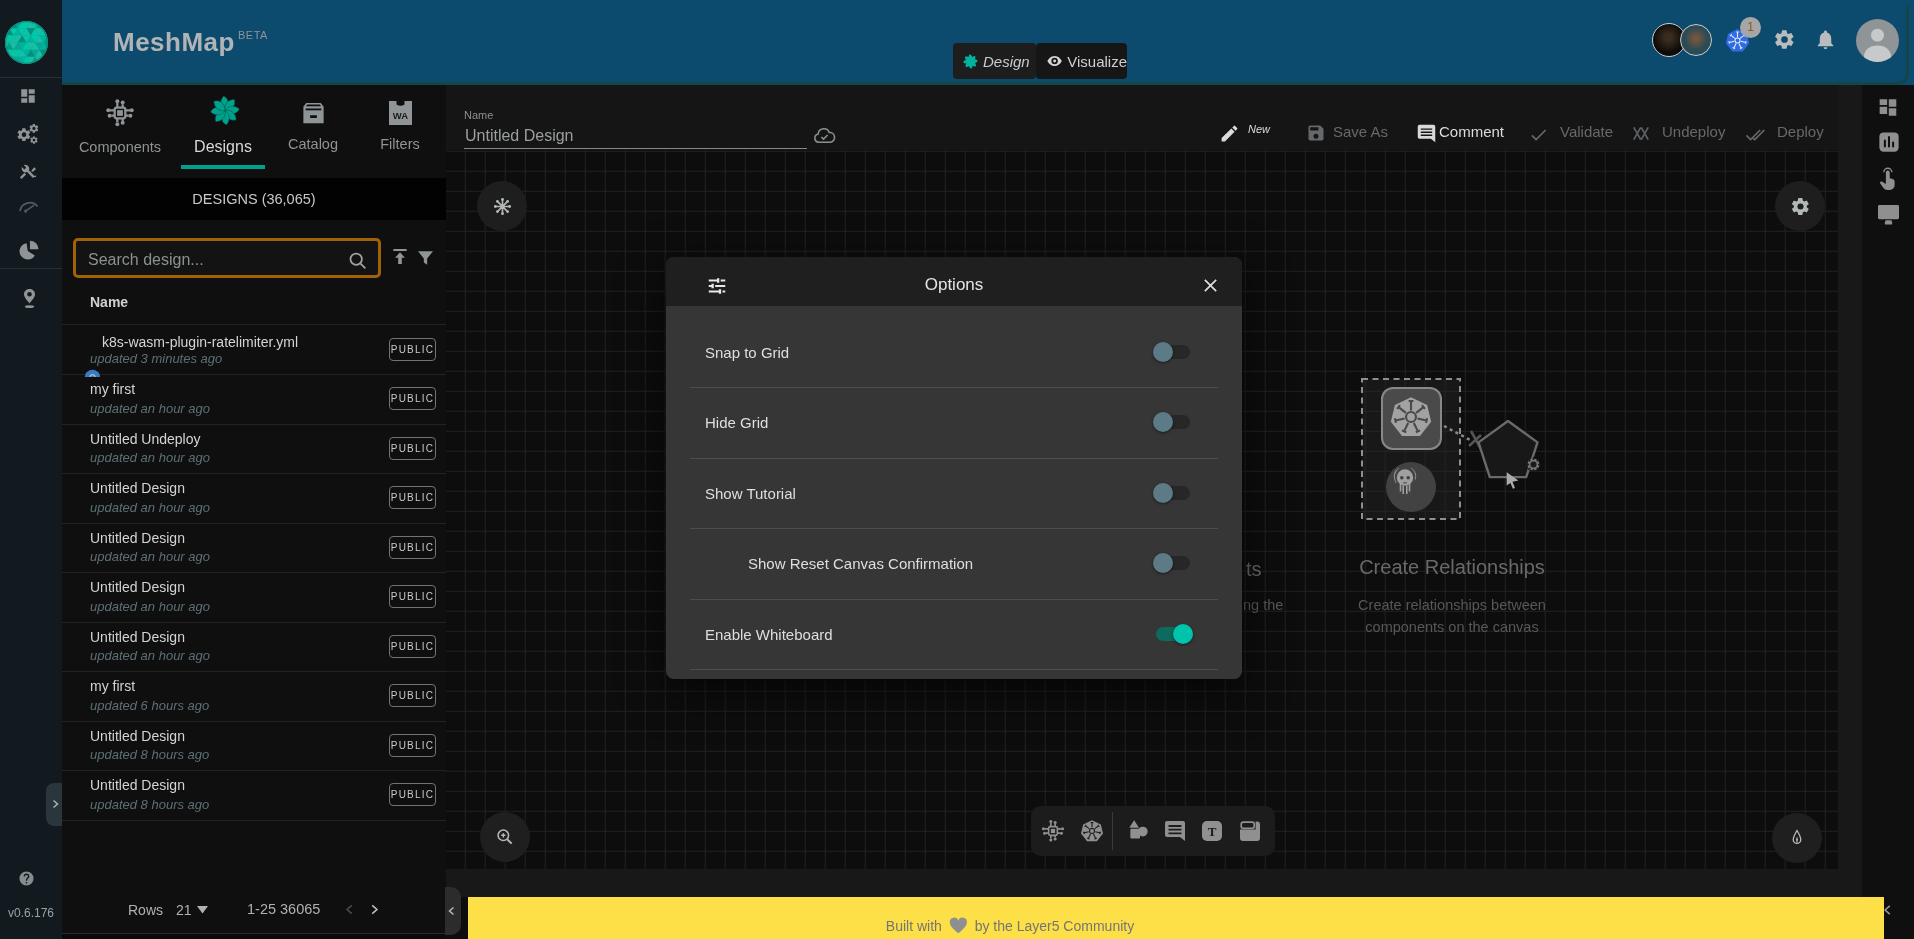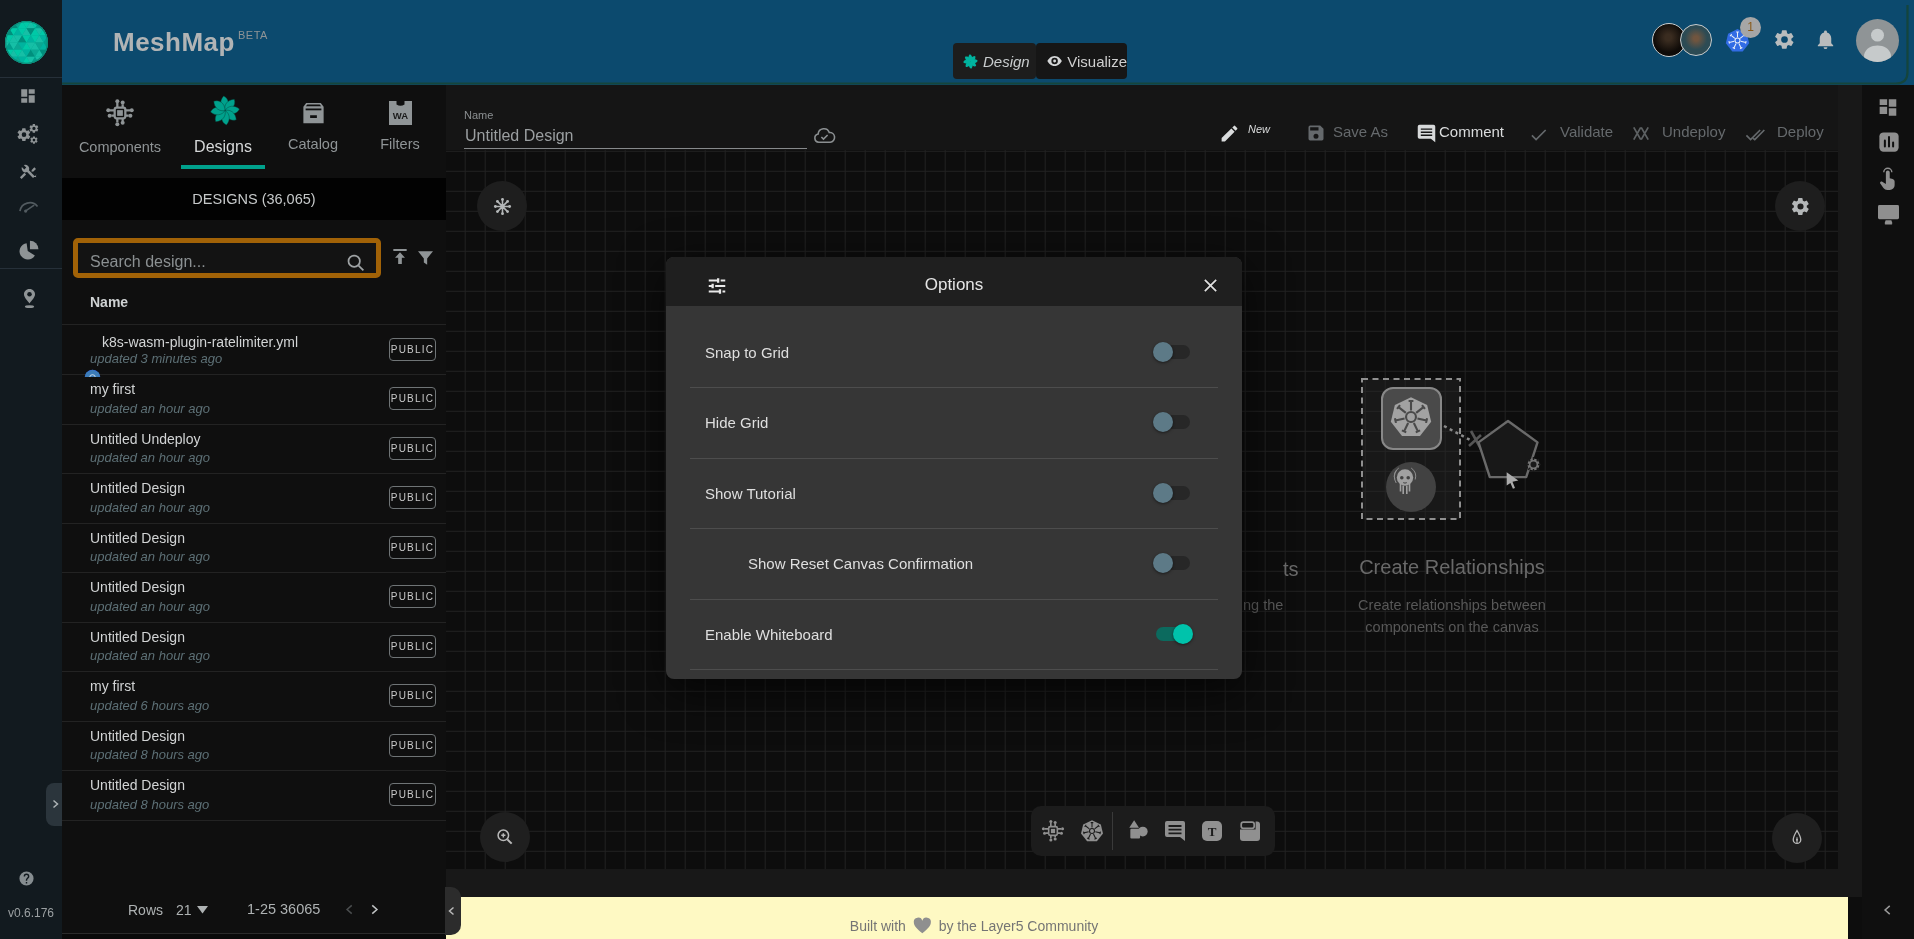--- a/index.html
+++ b/index.html
@@ -11,38 +11,38 @@
 #header { position:absolute; left:62px; top:0; width:1852px; height:85px; background:#0c4a6e; }
 #brand { position:absolute; left:51px; top:27px; color:#b1b4b5; font-size:26px; font-weight:bold; letter-spacing:.5px;}
 #brand sup { font-size:11px; color:#8f9496; font-weight:normal; letter-spacing:.5px; position:relative; top:-2px; left:3px;}
 .modebtn { position:absolute; top:43px; height:36px; border-radius:4px; display:flex; align-items:center; color:#c9cdcf; font-size:15px; }
 
 #sidebar { position:absolute; left:0; top:0; width:62px; height:939px; background:#121a1f; z-index:5;}
 
 #panel { position:absolute; left:62px; top:85px; width:384px; height:854px; background:#0f0f0f; z-index:3; overflow:hidden;}
 .tablabel { position:absolute; font-size:14.5px; color:#8f9496; text-align:center; transform:translateX(-50%);}
 #designsbar { position:absolute; left:0; top:93px; width:384px; height:42px; background:#020202; color:#c6c9ca; font-size:14.5px; letter-spacing:0px; text-align:center; line-height:42px;}
-#searchbox { position:absolute; left:11px; top:153px; width:308px; height:40px; border:5px solid #a16207; border-radius:5px; background:#131313;}
+#searchbox { position:absolute; left:11px; top:153px; width:308px; height:40px; border:3px solid #a16207; border-radius:5px; background:#131313;}
 #searchbox span { position:absolute; left:12px; top:10px; font-size:16px; color:#8b9092;}
 .rowtitle { position:absolute; left:28px; font-size:14px; color:#d2d4d5; white-space:nowrap;}
 .rowsub { position:absolute; left:28px; font-size:13px; font-style:italic; color:#5d7076; white-space:nowrap;}
 .badge { position:absolute; left:327px; width:47px; height:23px; border:1px solid #6f7476; border-radius:4px; color:#c9c9c9; font-size:10px; letter-spacing:1.2px; text-align:center; line-height:22px;}
 .rowline { position:absolute; left:0; width:384px; height:1px; background:#232323;}
 
 #namestrip { position:absolute; left:446px; top:85px; width:1392px; height:65px; background:#151515; }
 #canvas { position:absolute; left:446px; top:150px; width:1392px; height:719px; background:#0d0d0d;
   background-image:linear-gradient(to right,#212121 1px,transparent 1px),linear-gradient(to bottom,#212121 1px,transparent 1px);
   background-size:20px 20px; background-position:18.7px 0.8px;}
 .cbtn { position:absolute; width:50px; height:50px; border-radius:50%; background:#1e1e1e; display:flex; align-items:center; justify-content:center;}
 .act-on { color:#dadcdd; } .act-off { color:#65696c; }
 
 #vtrack { position:absolute; left:1838px; top:85px; width:24px; height:812px; background:#181818;}
 #htrack { position:absolute; left:446px; top:869px; width:1416px; height:28px; background:#181818;}
 #dock { position:absolute; left:1862px; top:85px; width:52px; height:854px; background:#0f0f0f;}
-#footer { position:absolute; left:432px; top:897px; width:1416px; height:42px; background:#fef9c3;padding-left:12px;}
+#footer { position:absolute; left:468px; top:897px; width:1416px; height:42px; background:#fde047;padding-left:12px;}
 
 #modal { position:absolute; left:666px; top:257px; width:576px; height:422px; border-radius:8px; background:#363636; box-shadow:0 12px 45px rgba(0,0,0,.65); z-index:10; overflow:hidden;}
 #modalhead { position:absolute; left:0; top:0; width:576px; height:49px; background:#1f1f1f;}
 #modalhead .title { position:absolute; width:100%; text-align:center; top:18px; font-size:17px; color:#e4e4e4;}
 .mrow { position:absolute; left:39px; font-size:15px; color:#dfdfdf;}
 .mdiv { position:absolute; left:24px; width:528px; height:1px; background:#4d4d4d;}
 .track { position:absolute; width:34px; height:14px; border-radius:7px; background:#272727;}
 .knob { position:absolute; width:20px; height:20px; border-radius:50%; background:#5d7a87; box-shadow:0 1px 3px rgba(0,0,0,.5);}
 .track.on { background:#0c6a5e;} .knob.on { background:#00c3ab;}
 svg { display:block; }
@@ -196,21 +196,21 @@
         <circle cx="7.5" cy="7.5" r="3" fill="#1a1a1a"></circle>
         <g stroke="#1a1a1a" stroke-width="1.4">
           <path d="M7.5 0v3M7.5 12v3M0 7.5h3M12 7.5h3M2.2 2.2l2.1 2.1M10.7 10.7l2.1 2.1M2.2 12.8l2.1-2.1M10.7 4.3l2.1-2.1"></path>
         </g>
       </svg>
     <svg class="abs" style="left:1059px; top:322px;" width="15" height="17" viewBox="0 0 18 20">
         <path d="M2 0 L16 10 L9 11.5 L12 19 L9.5 20 L6.5 13 L2 16 Z" fill="#ababab"></path>
       </svg>
     <div class="abs" style="left:1006px; top:406px; transform:translateX(-50%); font-size:20px; color:#696969; white-space:nowrap;">Create Relationships</div>
     <div class="abs" style="left:1006px; top:444px; transform:translateX(-50%); font-size:14.5px; color:#585858; text-align:center; line-height:22px; white-space:nowrap;">Create relationships between<br>components on the canvas</div>
-    <div class="abs" style="left:837px; top:408px; font-size:20px; color:#696969;">ts</div>
+    <div class="abs" style="left:800px; top:408px; font-size:20px; color:#696969;">ts</div>
     <div class="abs" style="left:797px; top:447px; font-size:14.5px; color:#585858;">ng the</div>
 
     <div class="abs" style="left:585px; top:656px; width:244px; height:50px; background:#1c1c1c; border-radius:10px;"></div>
     <svg class="abs" style="left:594px; top:668px;" width="26" height="26" viewBox="0 0 24 24" fill="none" stroke="#909090" stroke-width="1.5">
       <rect x="8" y="8" width="8" height="8" rx="1.5"></rect>
         <rect x="10.8" y="10.8" width="2.4" height="2.4" fill="#909090"></rect>
       <path d="M8 10 H4.5 M8 14 H5.5 M16 10 H19.5 M16 14 H18.5 M10 8 V4.5 M14 8 V5.5 M10 16 V19 M14 16 V18"></path>
       <g fill="#909090" stroke="none">
           <circle cx="3.2" cy="10" r="1.4"></circle>
           <circle cx="4.2" cy="14" r="1.4"></circle>

